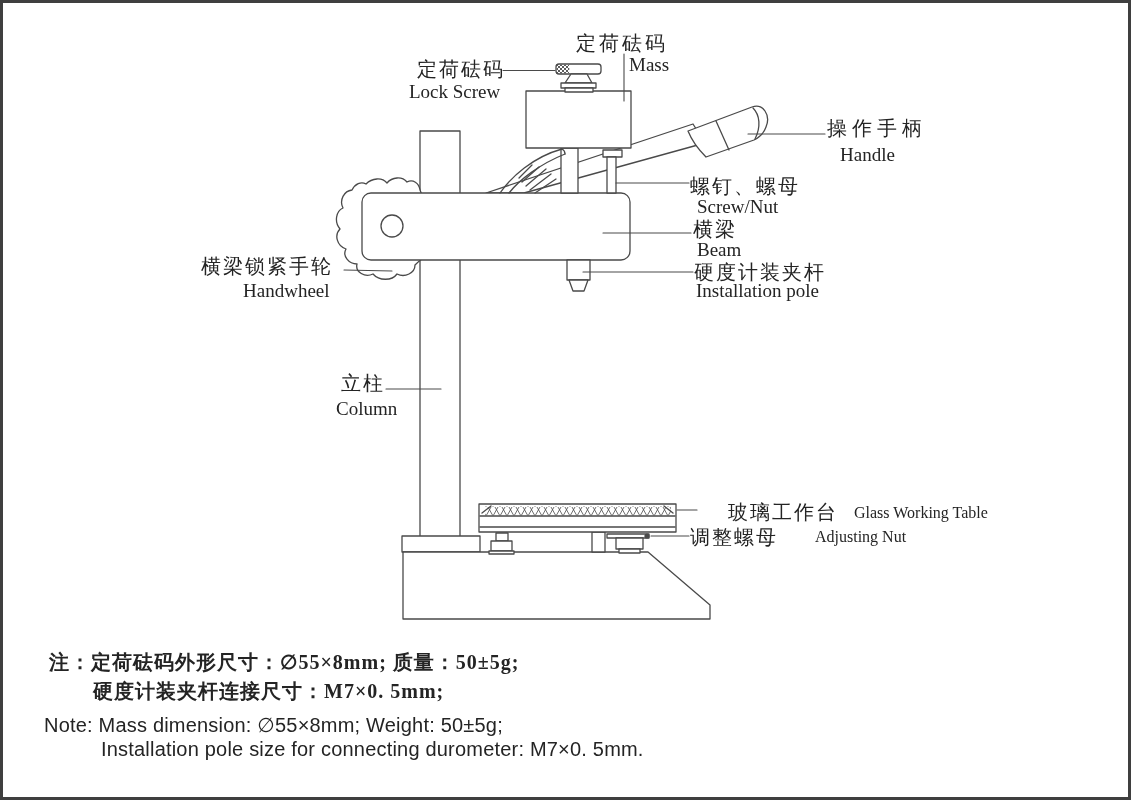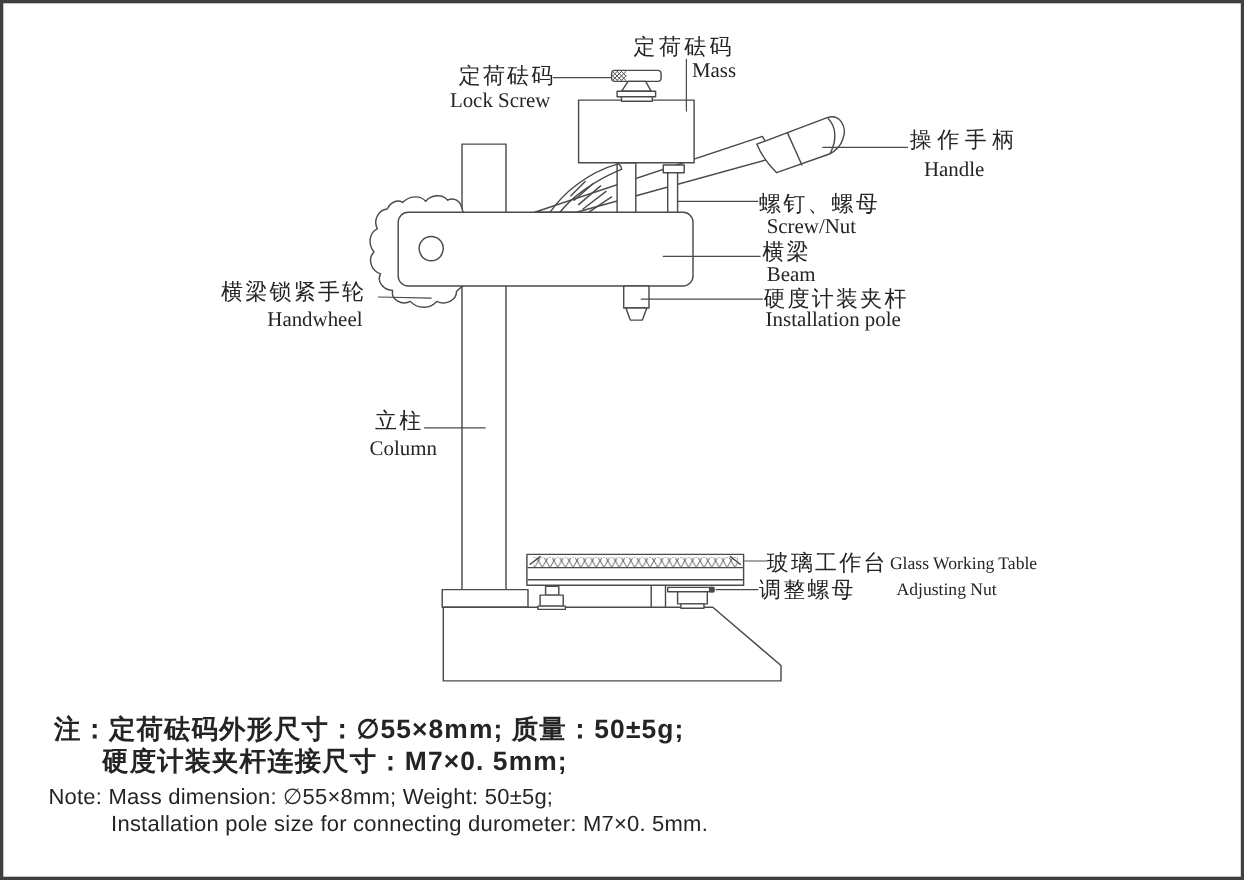--- a/index.html
+++ b/index.html
@@ -13,23 +13,23 @@
     font-family:"Liberation Serif", serif;
     color:#242424;
   }
   #drawing{position:absolute;left:0;top:0;}
   .lbl{position:absolute;white-space:nowrap;line-height:1;}
   .zh{font-size:20px;letter-spacing:3px;font-family:"Liberation Serif", serif;}
   .zh.tight{letter-spacing:2px;}
   .zh.wide{letter-spacing:5px;}
   .en{font-size:19px;font-family:"Liberation Serif", serif;}
   .en20{font-size:16px;font-family:"Liberation Serif", serif;}
-  .glass-row{display:flex;align-items:flex-start;gap:2px;}
-  .znote{font-size:24px;font-weight:700;letter-spacing:1px;
-         font-family:Liberation Sans, sans-serif;}
+  .glass-row{display:flex;align-items:flex-start;gap:16px;margin-left:31px;}
+  .znote{font-size:20px;font-weight:700;letter-spacing:1px;
+         font-family:Liberation Serif, serif;}
   .enote{font-size:20px;font-weight:400;letter-spacing:0.2px;
          font-family:"Liberation Sans", sans-serif;}
 </style>
 </head>
 <body>
 
 <div id="canvas">
 
   <svg id="drawing" width="1131" height="800" viewBox="0 0 1131 800" fill="none" stroke="#4a4a4a" stroke-width="1.3" stroke-linecap="round" stroke-linejoin="round">
 

